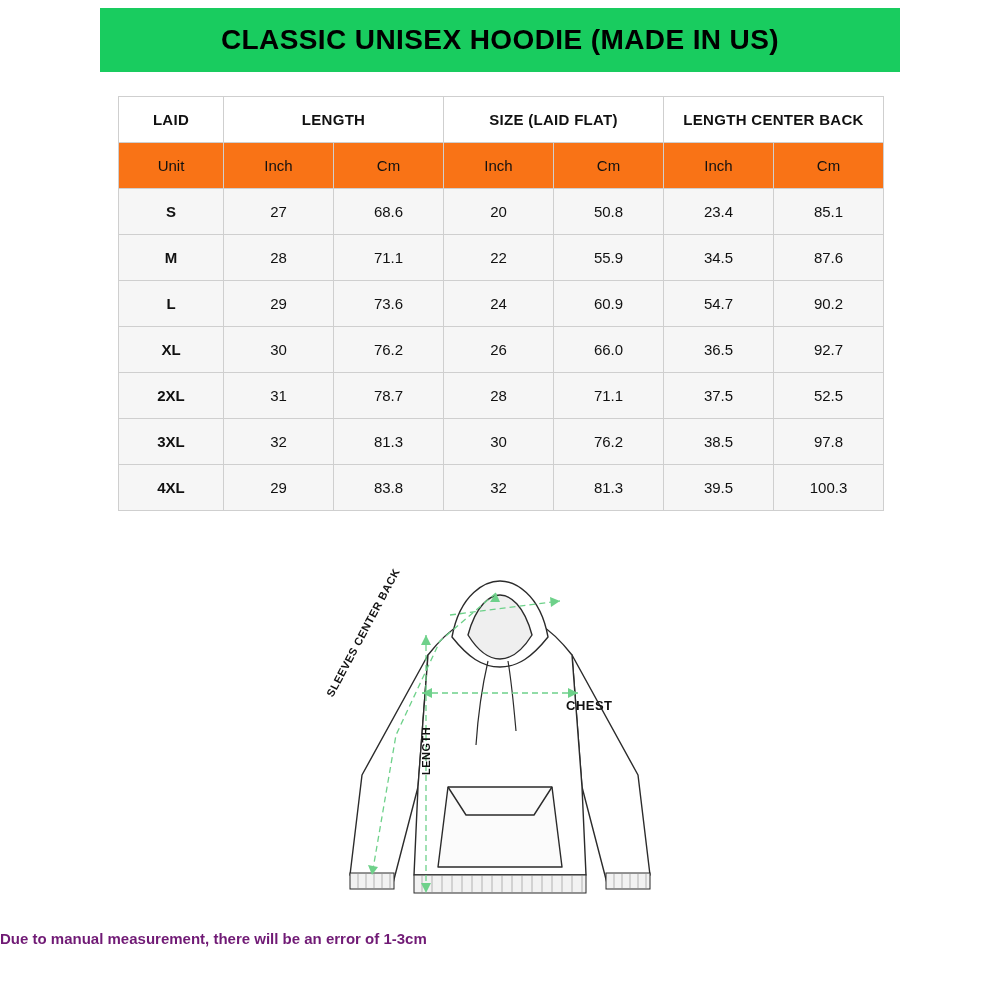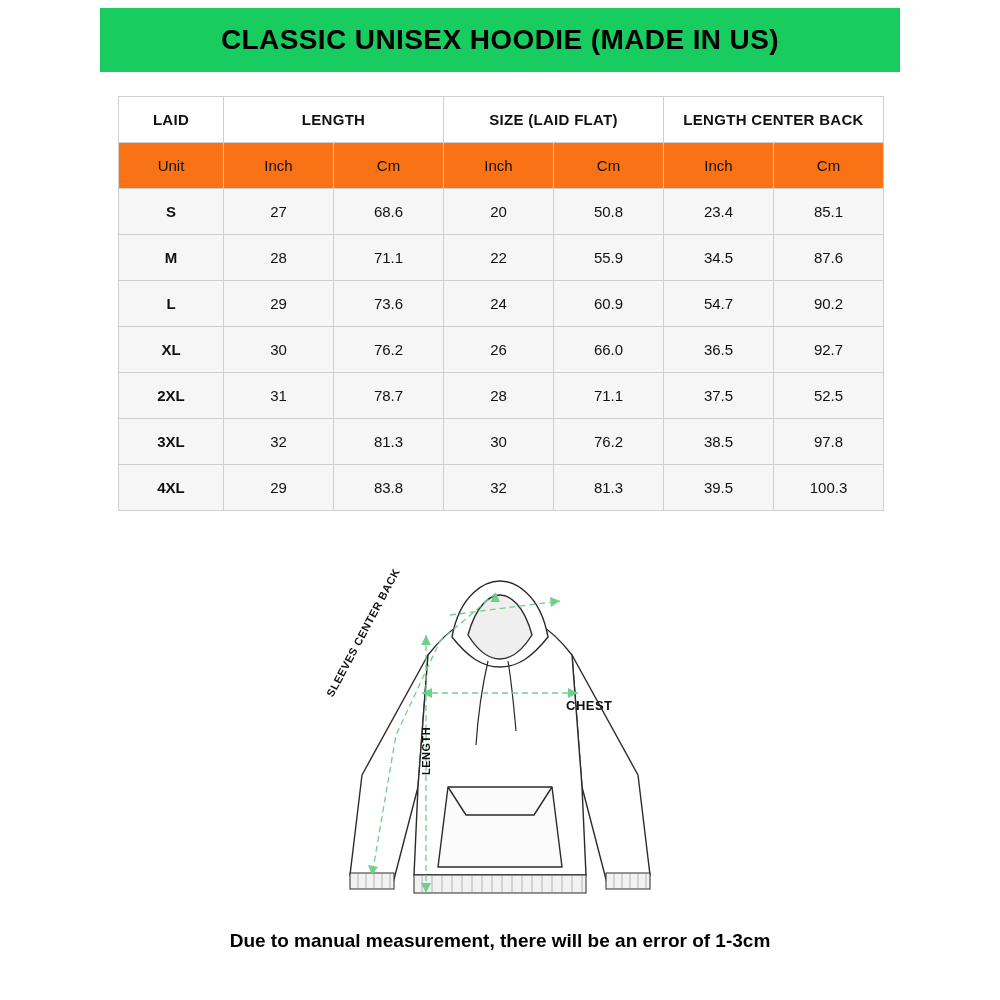--- a/index.html
+++ b/index.html
@@ -110,23 +110,23 @@
     font-size: 13px;
     margin-left: 44px;
   }
 
   
   .footnote {
     position: absolute;
     left: 0;
     top: 930px;
     width: 1000px;
-    text-align: center;
-    color: #000000;
-    font-size: 19px;
+    text-align: left;
+    color: #701a75;
+    font-size: 15px;
     font-weight: bold;
   }
 </style>
 </head>
 <body>
 
 <div class="page">
 
   <div class="header-banner">
     <div class="header-title">CLASSIC UNISEX HOODIE (MADE IN US)</div>

